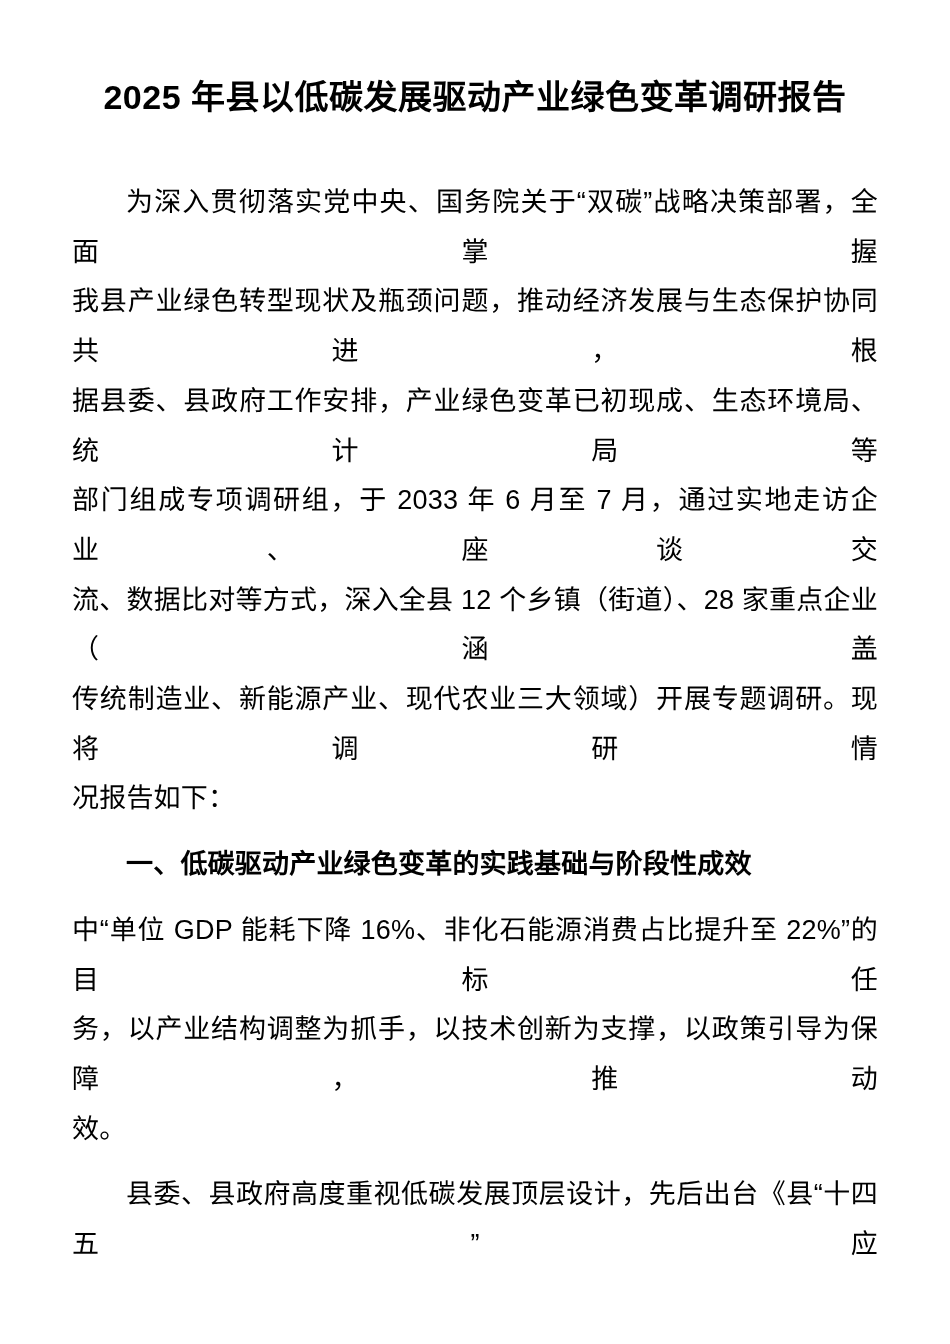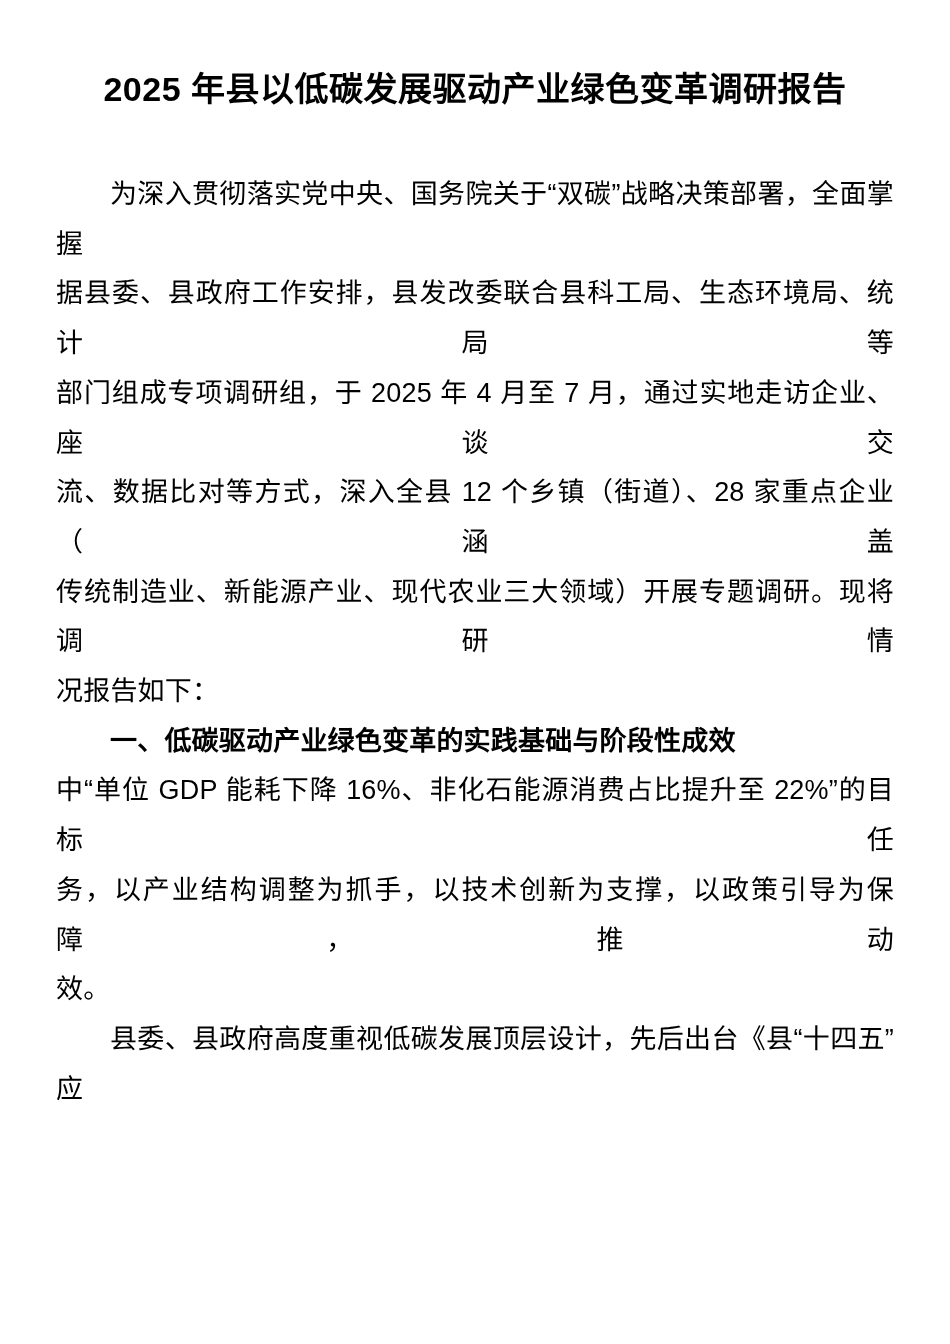--- a/index.html
+++ b/index.html
@@ -9,38 +9,38 @@
   }
   .page {
     position: relative;
     width: 950px;
     height: 1344px;
     margin: 0 auto;
     background: #ffffff;
     color: #000000;
     font-family: "Liberation Sans", "DejaVu Sans", sans-serif;
     box-sizing: border-box;
-    padding: 8px 56px;
+    padding: 16px 56px;
     overflow: hidden;
   }
   .doc-title {
     margin-top: 56px;
     margin-bottom: 56px;
     font-size: 34px;
     font-weight: 700;
     line-height: 50px;
     text-align: center;
     letter-spacing: 0.5px;
     white-space: nowrap;
   }
   .doc-body {
     font-size: 27px;
   }
   .block {
-    margin: 0;
+    margin: 16px;
   }
   .line {
     line-height: 49.7px;
     text-align: justify;
     text-align-last: justify;
     text-justify: inter-ideograph;
     letter-spacing: 0.2px;
   }
   .line.first {
     text-indent: 2em;
@@ -54,22 +54,23 @@
   }
 </style>
 </head>
 <body>
 
 <div class="page">
   <div class="doc-title">2025 年县以低碳发展驱动产业绿色变革调研报告</div>
   <div class="doc-body">
       <div class="block paragraph">
         <div class="line first">为深入贯彻落实党中央、国务院关于“双碳”战略决策部署，全面掌握</div>
-        <div class="line">据县委、县政府工作安排，县发改委联合县科工局、生态环境局、统计局等</div>
-        <div class="line">部门组成专项调研组，于 2025 年 4 月至 7 月，通过实地走访企业、座谈交</div>
+        <div class="line">我县产业绿色转型现状及瓶颈问题，推动经济发展与生态保护协同共进，根</div>
+        <div class="line">据县委、县政府工作安排，产业绿色变革已初现成、生态环境局、统计局等</div>
+        <div class="line">部门组成专项调研组，于 2033 年 6 月至 7 月，通过实地走访企业、座谈交</div>
         <div class="line">流、数据比对等方式，深入全县 12 个乡镇（街道）、28 家重点企业（涵盖</div>
         <div class="line">传统制造业、新能源产业、现代农业三大领域）开展专题调研。现将调研情</div>
         <div class="line no-stretch">况报告如下：</div>
       </div>
       <div class="block heading1">
         <div class="line first no-stretch">一、低碳驱动产业绿色变革的实践基础与阶段性成效</div>
       </div>
       <div class="block paragraph">
         <div class="line">中“单位 GDP 能耗下降 16%、非化石能源消费占比提升至 22%”的目标任</div>
         <div class="line">务，以产业结构调整为抓手，以技术创新为支撑，以政策引导为保障，推动</div>

